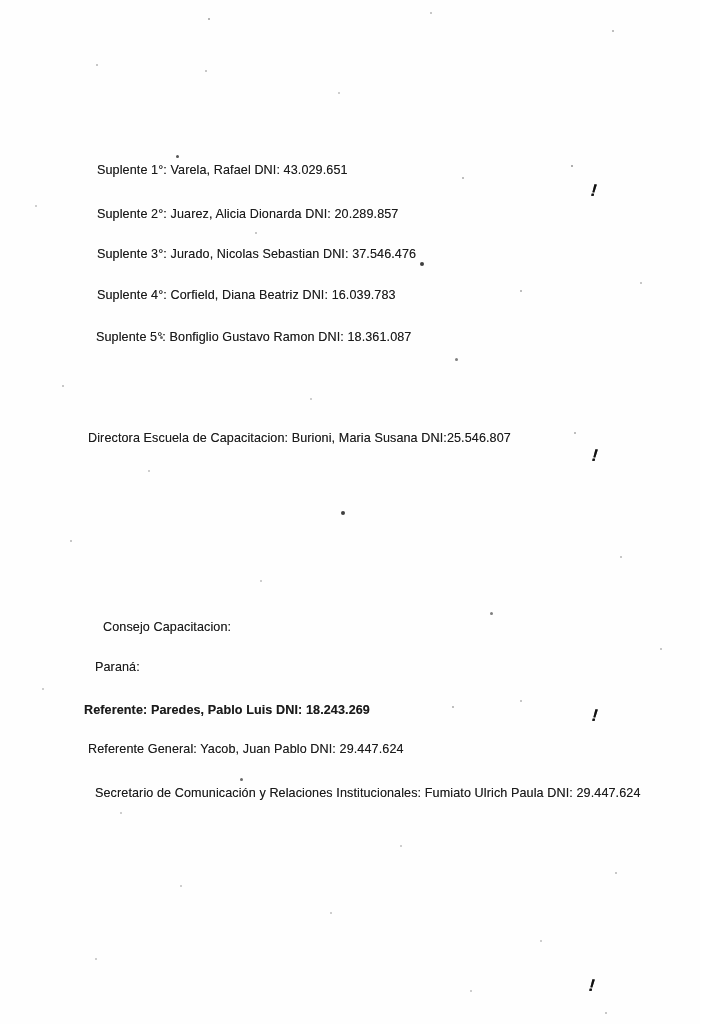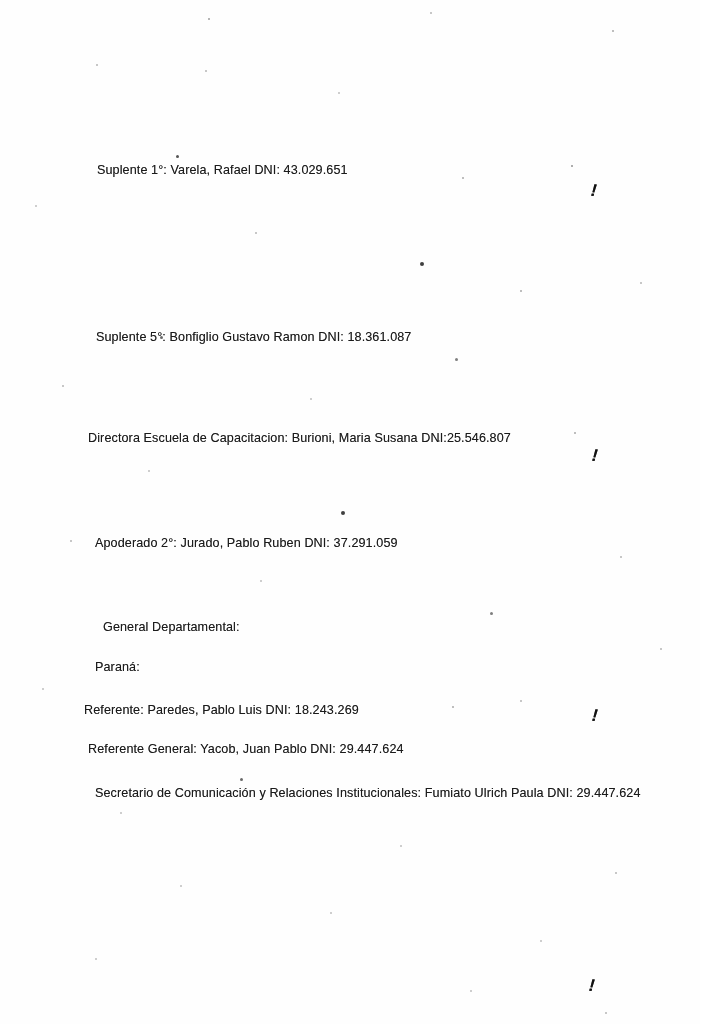--- a/index.html
+++ b/index.html
@@ -33,29 +33,31 @@
     background: #2a2a2a;
     border-radius: 50%;
   }
 </style>
 </head>
 <body>
 
 <div class="page">
 
   <div class="doc-line" style="left:97px; top:163px;">Suplente 1°: Varela, Rafael DNI: 43.029.651</div>
+  <div class="doc-line" style="left:97px; top:207px;">Suplente 2°: Juarez, Alicia Dionarda DNI: 20.289.857</div>
+  <div class="doc-line" style="left:97px; top:247px;">Suplente 3°: Jurado, Nicolas Sebastian DNI: 37.546.476</div>
+  <div class="doc-line" style="left:97px; top:288px;">Suplente 4°: Corfield, Diana Beatriz DNI: 16.039.783</div>
   <div class="doc-line" style="left:96px; top:330px;">Suplente 5°: Bonfiglio Gustavo Ramon DNI: 18.361.087</div>
 
   <div class="doc-line" style="left:88px; top:431px;">Directora Escuela de Capacitacion: Burioni, Maria Susana DNI:25.546.807</div>
 
-  <div class="doc-line" style="left:95px; top:536px;">Apoderado 2°: Jurado, Pablo Ruben DNI: 37.291.059</div>
 
-  <div class="doc-line" style="left:103px; top:620px;">General Departamental:</div>
+  <div class="doc-line" style="left:103px; top:620px;">Consejo Capacitacion:</div>
   <div class="doc-line" style="left:95px; top:660px;">Paraná:</div>
-  <div class="doc-line" style="left:84px; top:703px;">Referente: Paredes, Pablo Luis DNI: 18.243.269</div>
+  <div class="doc-line" style="left:84px; top:703px;font-weight:bold;">Referente: Paredes, Pablo Luis DNI: 18.243.269</div>
   <div class="doc-line" style="left:88px; top:742px;">Referente General: Yacob, Juan Pablo DNI: 29.447.624</div>
   <div class="doc-line" style="left:95px; top:786px;">Secretario de Comunicación y Relaciones Institucionales: Fumiato Ulrich Paula DNI: 29.447.624</div>
 
   <div id="artifact-layer">
       <span class="exclaim-mark" style="left: 591px; top: 181px;">!</span>
       <span class="exclaim-mark" style="left: 592px; top: 446px;">!</span>
       <span class="exclaim-mark" style="left: 592px; top: 706px;">!</span>
       <span class="exclaim-mark" style="left: 589px; top: 976px;">!</span>
       <span class="speck" style="left: 208px; top: 18px; width: 2px; height: 2px; opacity: 0.45;"></span>
       <span class="speck" style="left: 430px; top: 12px; width: 2px; height: 2px; opacity: 0.35;"></span>

